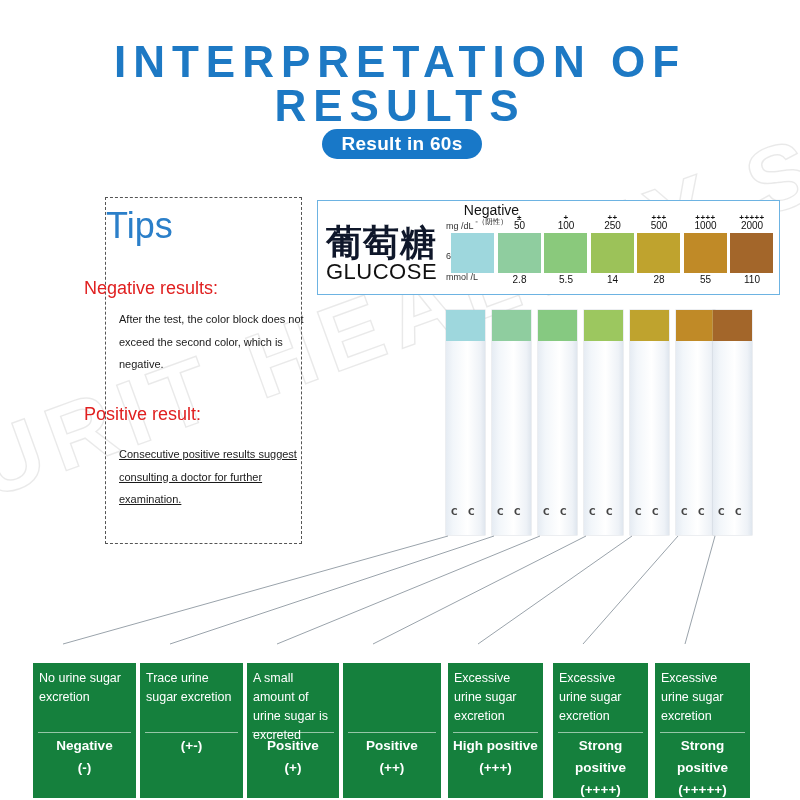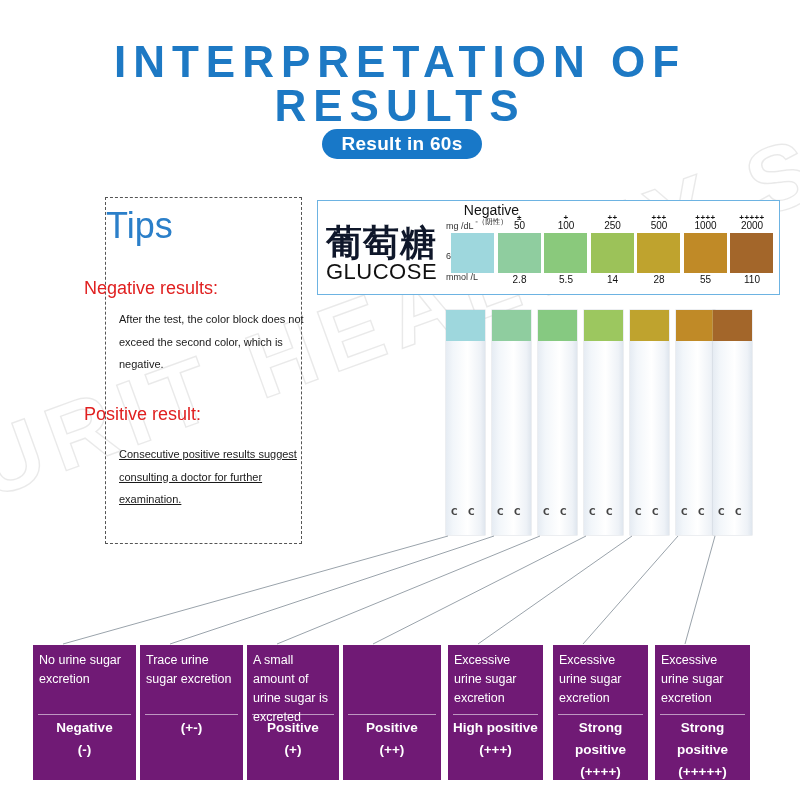--- a/index.html
+++ b/index.html
@@ -175,22 +175,22 @@
   .strip-marks span.m1{left:0;}
   .strip-marks span.m2{left:17px;}
 
   
   .lines{position:absolute;left:0;top:0;width:800px;height:800px;z-index:2;}
 
   
   .results{position:absolute;left:0;top:0;width:800px;height:800px;z-index:5;}
   .rbox{
     position:absolute;
-    top:645px;height:135px;
-    background:#701a75;
+    top:663px;height:135px;
+    background:#15803d;
     color:#ffffff;
     box-sizing:border-box;
   }
   .rtop{
     position:absolute;left:0;top:0;width:100%;
     padding:6px 6px 0 6px;
     box-sizing:border-box;
     font-size:12.5px;
     line-height:1.52;
     color:#ffffff;

